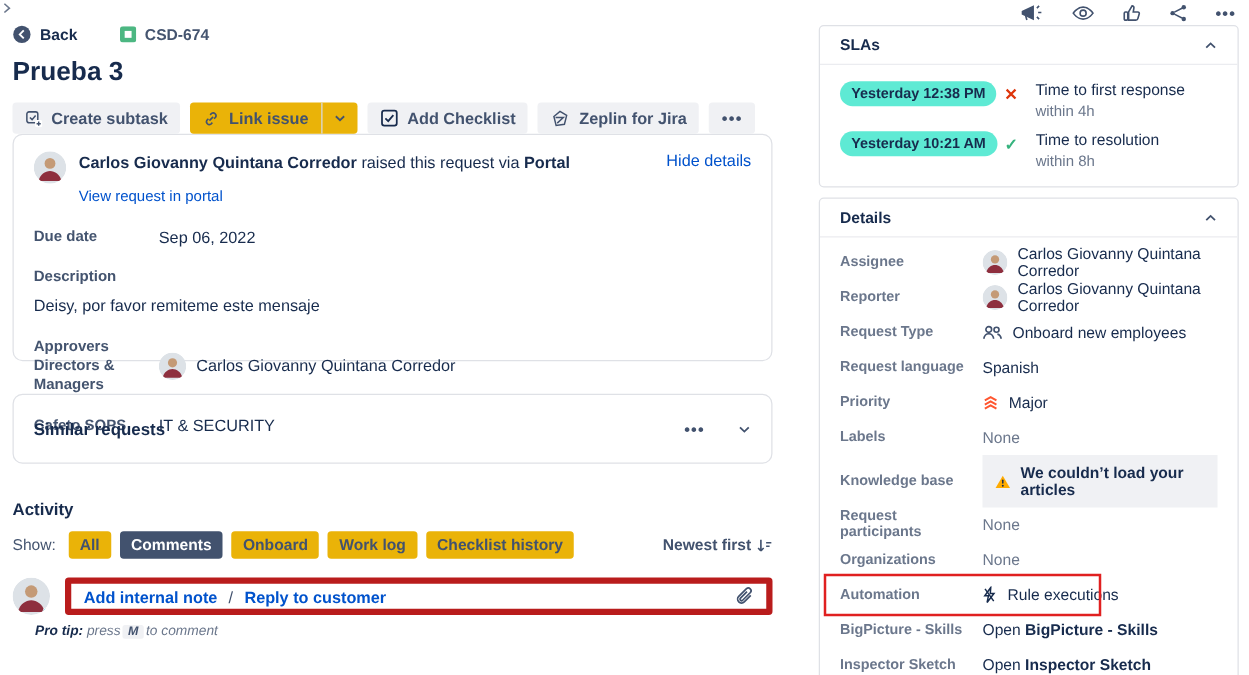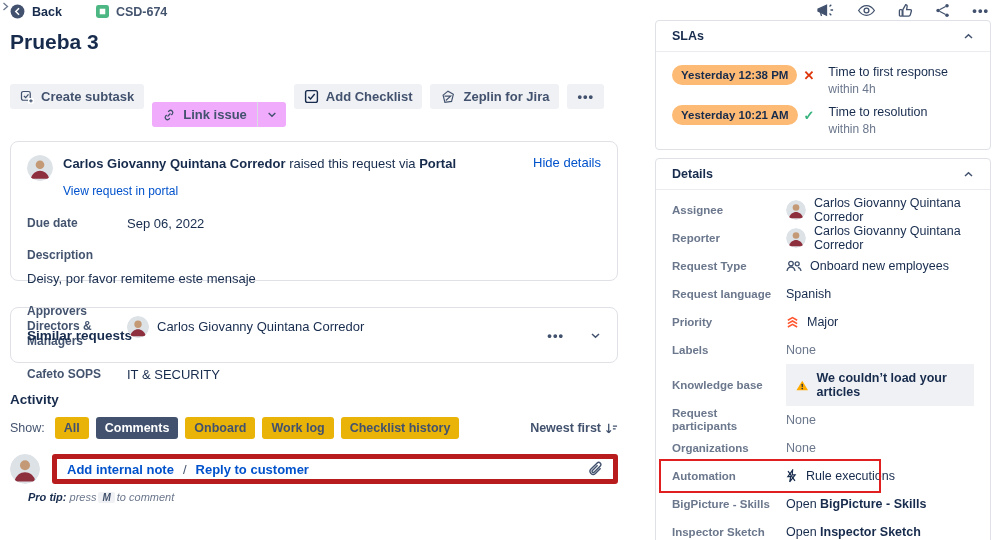--- a/index.html
+++ b/index.html
@@ -11,37 +11,37 @@
   }
   svg { display:block; }
 
   
   .sidebar-chevron { position:absolute; left:2px; top:2px; }
   .top-icons { position:absolute; top:3px; right:10px; display:flex; gap:22px; align-items:center; }
   .top-icons .ticon { cursor:pointer; }
   .dots { color:#42526E; font-weight:700; letter-spacing:1px; font-size:13px; }
 
   
-  .left-col { position:absolute; left:10px; top:4px; width:608px; }
+  .left-col { position:absolute; left:10px; top:20px; width:608px; }
 
   .breadcrumb-row { display:flex; align-items:center; }
   .back-btn { display:flex; align-items:center; gap:7px; font-size:12.5px; font-weight:700; color:#172B4D; cursor:pointer; }
   .issue-key { display:flex; align-items:center; gap:7px; margin-left:34px; font-size:12.5px; font-weight:700; color:#44546F; cursor:pointer; }
 
   .page-title { font-size:21px; font-weight:700; margin-top:11px; color:#172B4D; }
 
   .toolbar { display:flex; align-items:center; gap:8px; margin-top:12px; }
   .btn { display:inline-flex; align-items:center; gap:7px; background:#F0F1F4; border-radius:3px;
          padding:5px 10px; font-size:13px; font-weight:600; color:#42526E; cursor:pointer; white-space:nowrap; }
-  .split { display:inline-flex; background:#f0abfc; border-radius:3px; overflow:hidden;margin-top:36px; }
+  .split { display:inline-flex; background:#eab308; border-radius:3px; overflow:hidden; }
   .split .btn { background:transparent; border-radius:0; }
   .split .chev-part { display:flex; align-items:center; padding:5px 9px; border-left:1px solid #d8dbe2; cursor:pointer; }
 
   .card { border:1px solid #DFE1E6; border-radius:8px; padding:13px 16px; }
-  .request-card { margin-top:14px; height:140px; }
+  .request-card { height:182px; }
   .rc-head { display:flex; align-items:flex-start; }
   .rc-headtext { margin-left:10px; font-size:13px; line-height:17px; }
   .rc-name { font-weight:700; }
   .rc-channel { font-weight:700; }
   .link { color:#0052CC; cursor:pointer; }
   .hide-details { margin-left:auto; font-size:13px; font-weight:500; }
   .view-portal { display:inline-block; margin-left:36px; margin-top:3px; font-size:12px; }
 
   .field-row { display:flex; margin-top:18px; }
   .field-label { flex:0 0 88px; font-size:12px; font-weight:600; color:#44546F; line-height:15px; }
@@ -79,21 +79,21 @@
   
   .right-col { position:absolute; left:655px; top:20px; width:336px; }
   .panel { border:1px solid #DFE1E6; border-radius:4px; background:#fff; }
   .panel-head { display:flex; align-items:center; height:31px; padding:0 16px; border-bottom:1px solid #EBECF0; cursor:pointer; }
   .panel-title { font-weight:700; font-size:12.5px; }
   .panel-head .chev { margin-left:auto; }
 
   .sla-body { padding:11px 16px 13px; }
   .sla-row { display:flex; align-items:flex-start; margin-top:9px; }
   .sla-row:first-child { margin-top:2px; }
-  .sla-pill { background:#fdba74; border-radius:10px; padding:4px 9px; font-size:11.5px; font-weight:700; color:#172B4D; white-space:nowrap; }
+  .sla-pill { background:#5eead4; border-radius:10px; padding:4px 9px; font-size:11.5px; font-weight:700; color:#172B4D; white-space:nowrap; }
   .sla-status { margin:4px 0 0 6px; font-weight:700; font-size:13px; line-height:13px; }
   .sla-status.bad { color:#DE350B; }
   .sla-status.ok { color:#36B37E; }
   .sla-info { margin-left:14px; }
   .sla-name { font-size:12.5px; color:#172B4D; }
   .sla-goal { font-size:12px; color:#6B778C; margin-top:3px; }
 
   .details-panel { margin-top:8px; height:412px; overflow:hidden; }
   .d-body { padding:6px 0 0; }
   .d-row { display:flex; align-items:center; min-height:28px; padding:0 16px; position:relative; }

